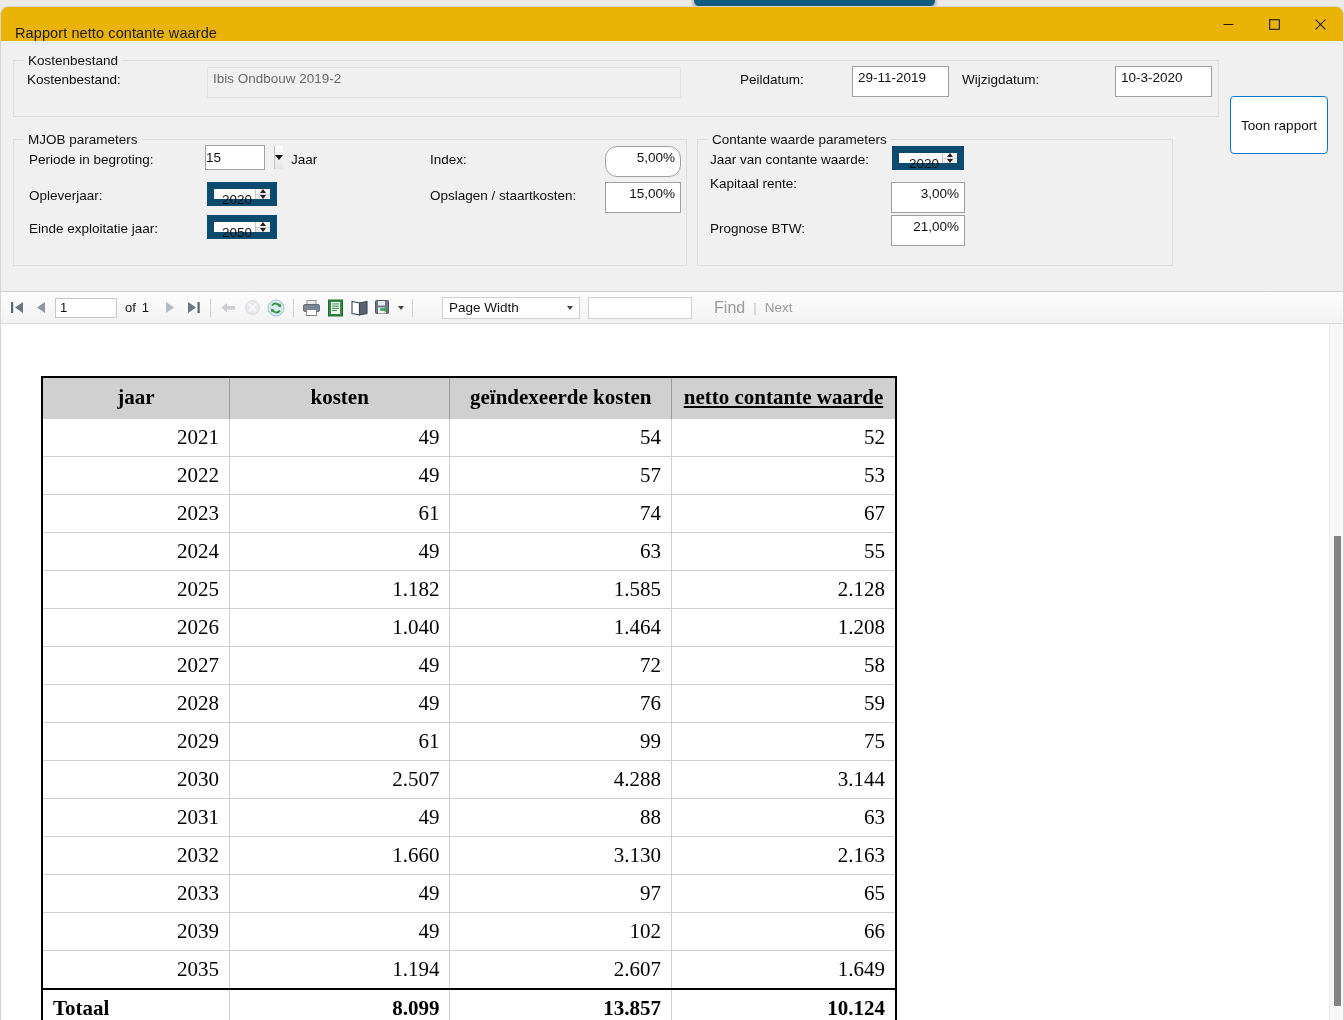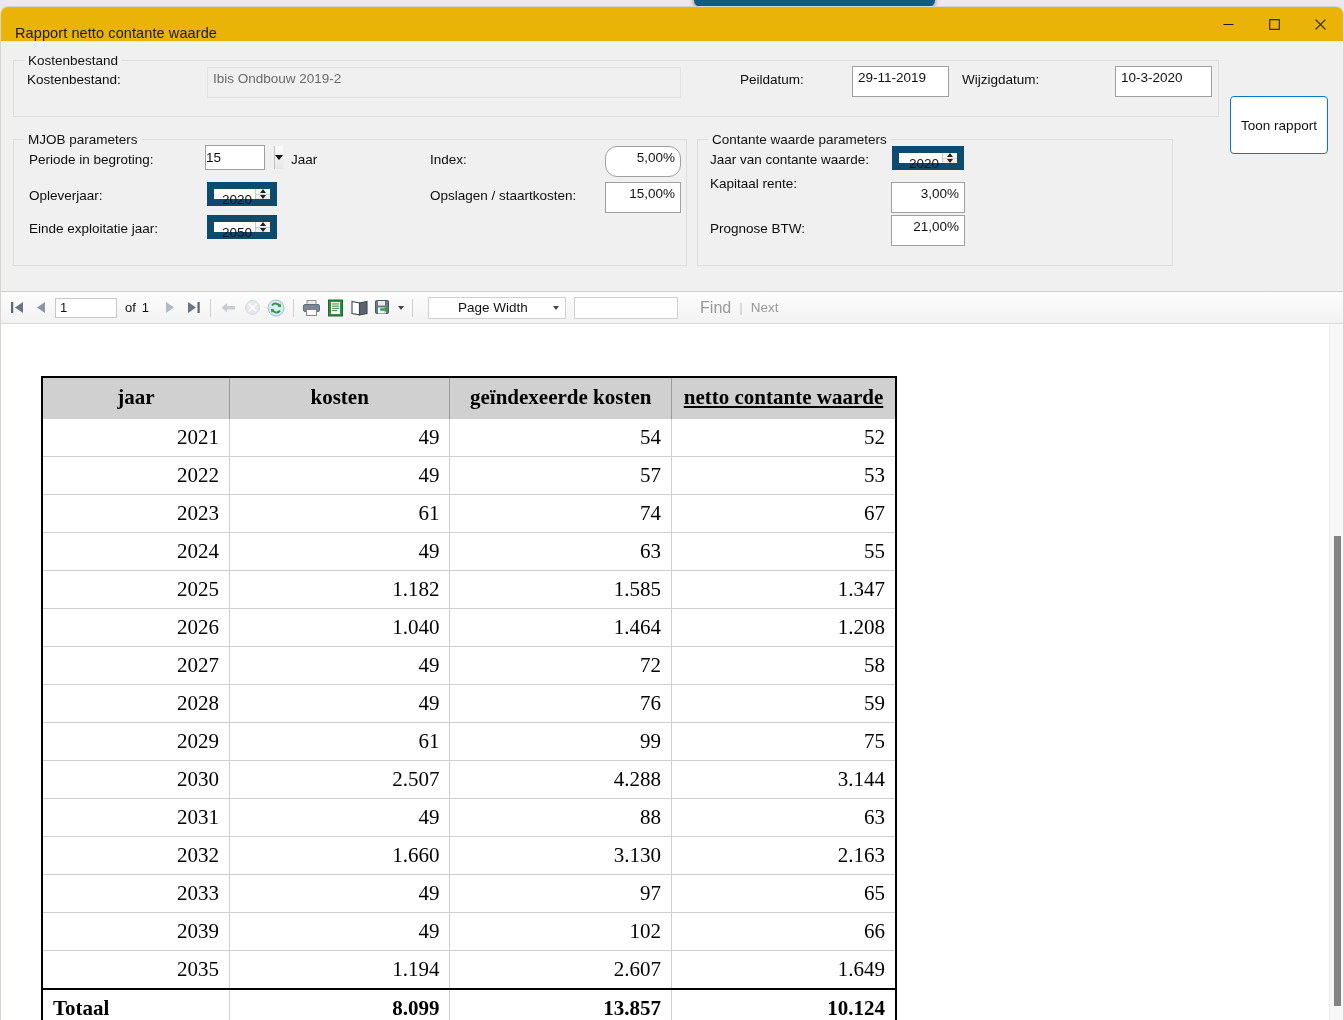--- a/index.html
+++ b/index.html
@@ -210,24 +210,24 @@
   .page-box {
     width: 62px; height: 20px;
     background: #fff; border: 1px solid #c8c8c8;
     font-size: 13px; color:#111; padding: 0 4px;
     line-height: 18px;
     margin: 0 2px;
   }
   .of-lbl { font-size: 13px; color: #111; margin: 0 6px 0 6px; }
   .of-num { font-size: 13px; color: #111; }
   .zoom-combo {
-    margin-left: 10px;
+    margin-left: 24px;
     width: 138px; height: 22px;
     display: flex; align-items: center;
-    background: #fff; border: 1px solid #d0d0d0; padding-left: 23px;
+    background: #fff; border: 1px solid #d0d0d0;
   }
   .zoom-combo .zv { flex:1; font-size:13.5px; color:#111; padding-left:6px; }
   .zoom-combo .zb { width:18px; display:flex; align-items:center; justify-content:center; }
   .chev-sm { width:0;height:0;border-left:3.5px solid transparent;border-right:3.5px solid transparent;border-top:4px solid #444; }
   .find-box {
     margin-left: 8px;
     width: 104px; height: 22px;
     background: #fff; border: 1px solid #d0d0d0;
   }
   .find-lnk { font-size: 16px; color: #9a9a9a; margin-left: 22px; }
@@ -553,21 +553,21 @@
           <tr>
               <td>2024</td>
               <td>49</td>
               <td>63</td>
               <td>55</td>
             </tr>
           <tr>
               <td>2025</td>
               <td>1.182</td>
               <td>1.585</td>
-              <td>1.347</td>
+              <td>2.128</td>
             </tr>
           <tr>
               <td>2026</td>
               <td>1.040</td>
               <td>1.464</td>
               <td>1.208</td>
             </tr>
           <tr>
               <td>2027</td>
               <td>49</td>

